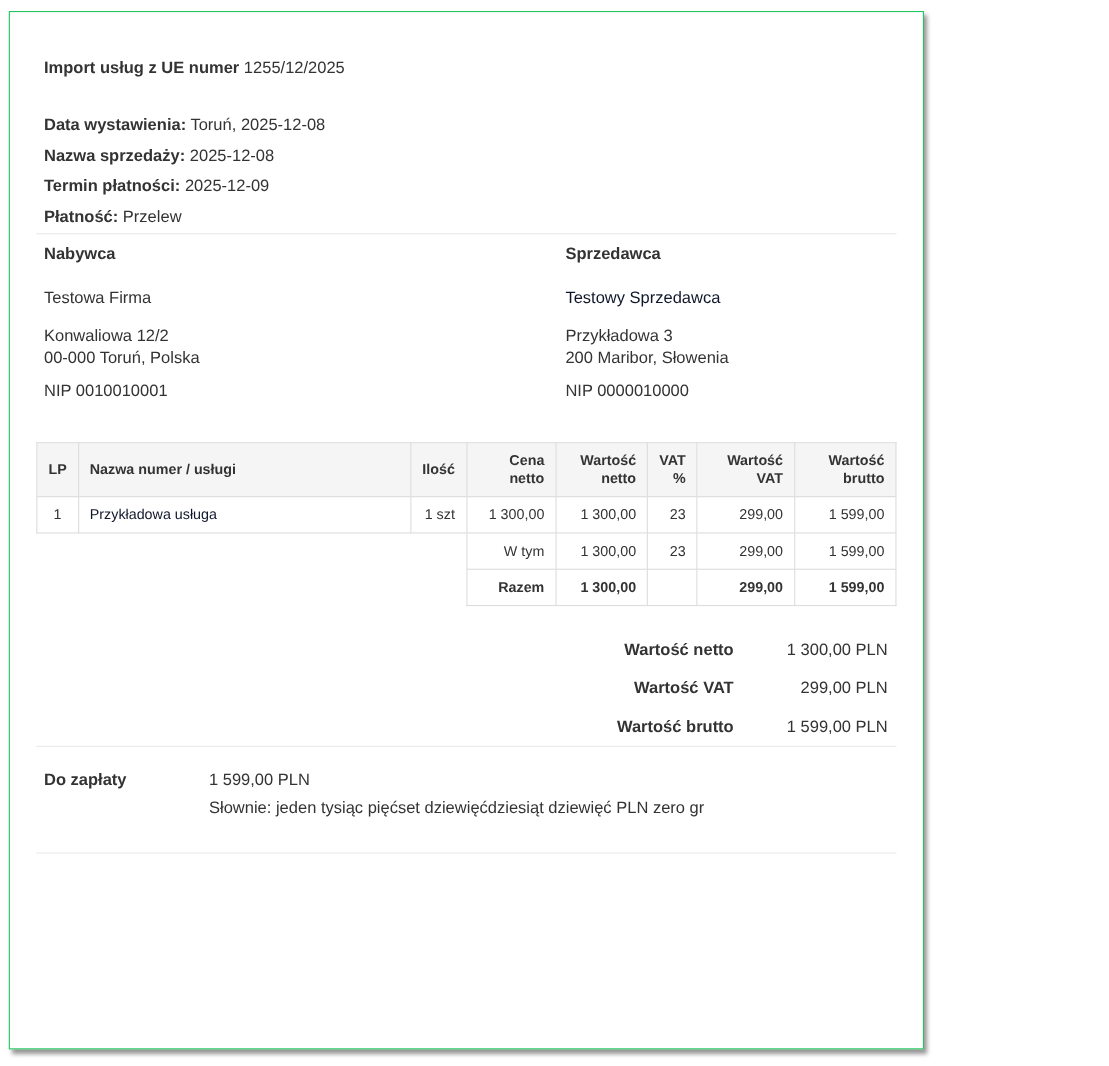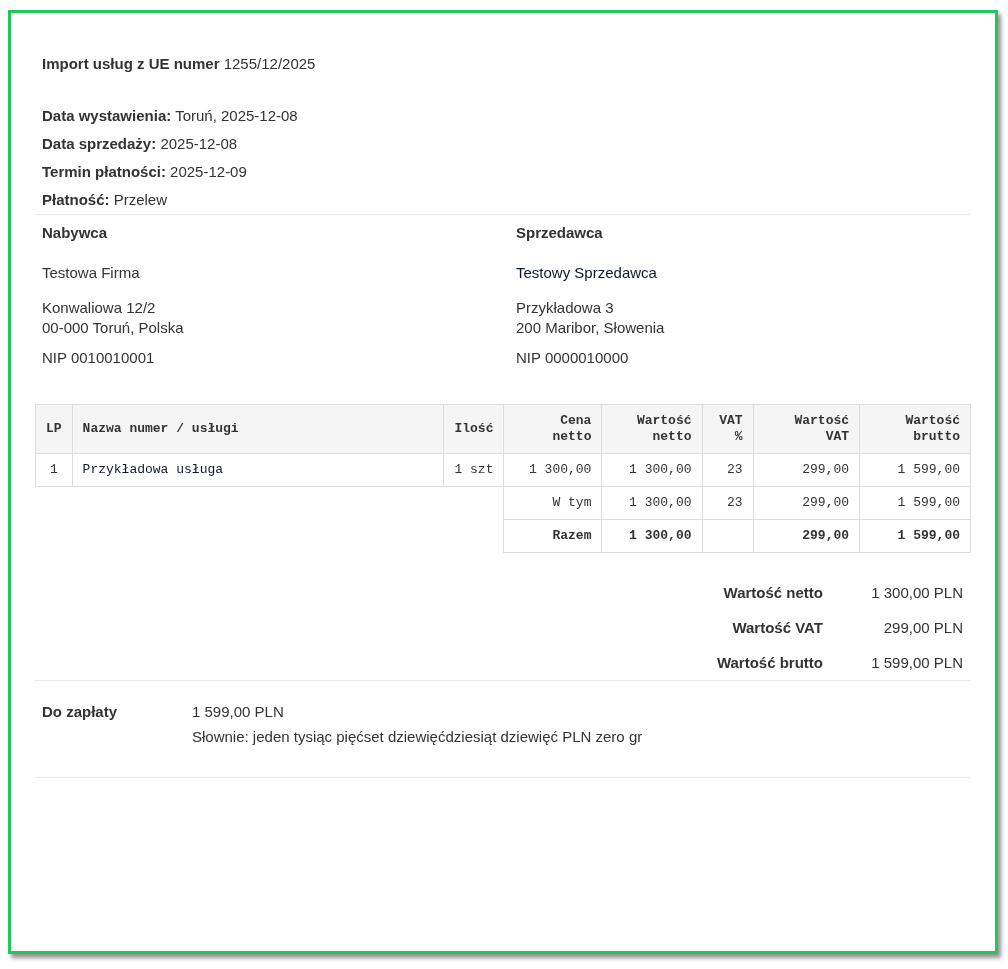--- a/index.html
+++ b/index.html
@@ -9,25 +9,25 @@
     color: #333333;
     font-size: 15px;
   }
   .page {
     width: 1008px;
     height: 969px;
     background: #ffffff;
     overflow: hidden;
   }
   .card {
-    width: 990px;
+    width: 832px;
     height: 944px;
     margin: 10px 0 0 8px;
     background: #ffffff;
-    border: 3px solid #22c55e;
+    border: 1px solid #22c55e;
     box-shadow: 3px 4px 4px rgba(0,0,0,0.42);
     padding: 0 24px;
   }
   .indent { padding-left: 7px; padding-right: 7px; }
   .title { margin-top: 42px; font-size: 15px; }
   .title b { font-weight: bold; }
   .meta { margin-top: 30px; line-height: 28px; }
   .meta b { font-weight: bold; }
   hr.rule {
     border: none;
@@ -41,21 +41,20 @@
   .party h3 { font-size: 15px; font-weight: bold; margin: 0 0 20px 0; line-height: 20px; }
   .party p { line-height: 20px; margin: 0 0 10px 0; }
   .party p.party-name { margin-bottom: 15px; }
   a.doc-link { color: #0f172a; text-decoration: none; cursor: pointer; }
   table.items {
     margin-top: 26px;
     width: 100%;
     border-collapse: collapse;
     font-size: 13px;
     color: #333;
-    font-family: Liberation Mono, monospace;
   }
   table.items th, table.items td {
     border: 1px solid #dddddd;
     padding: 8px 10px;
     text-align: right;
     line-height: 16px;
   }
   table.items th { background: #f5f5f5; font-weight: bold; }
   table.items th.c-lp, table.items td.c-lp { text-align: center; }
   table.items th.c-name, table.items td.c-name { text-align: left; }
@@ -92,21 +91,21 @@
       <b>Import usług z UE numer</b>
       <span>1255/12/2025</span>
     </p>
 
     <div class="meta indent">
       <div>
         <b>Data wystawienia:</b>
         <span>Toruń, 2025-12-08</span>
       </div>
       <div>
-        <b>Data sprzedaży:</b>
+        <b>Nazwa sprzedaży:</b>
         <span>2025-12-08</span>
       </div>
       <div>
         <b>Termin płatności:</b>
         <span>2025-12-09</span>
       </div>
       <div>
         <b>Płatność:</b>
         <span>Przelew</span>
       </div>

